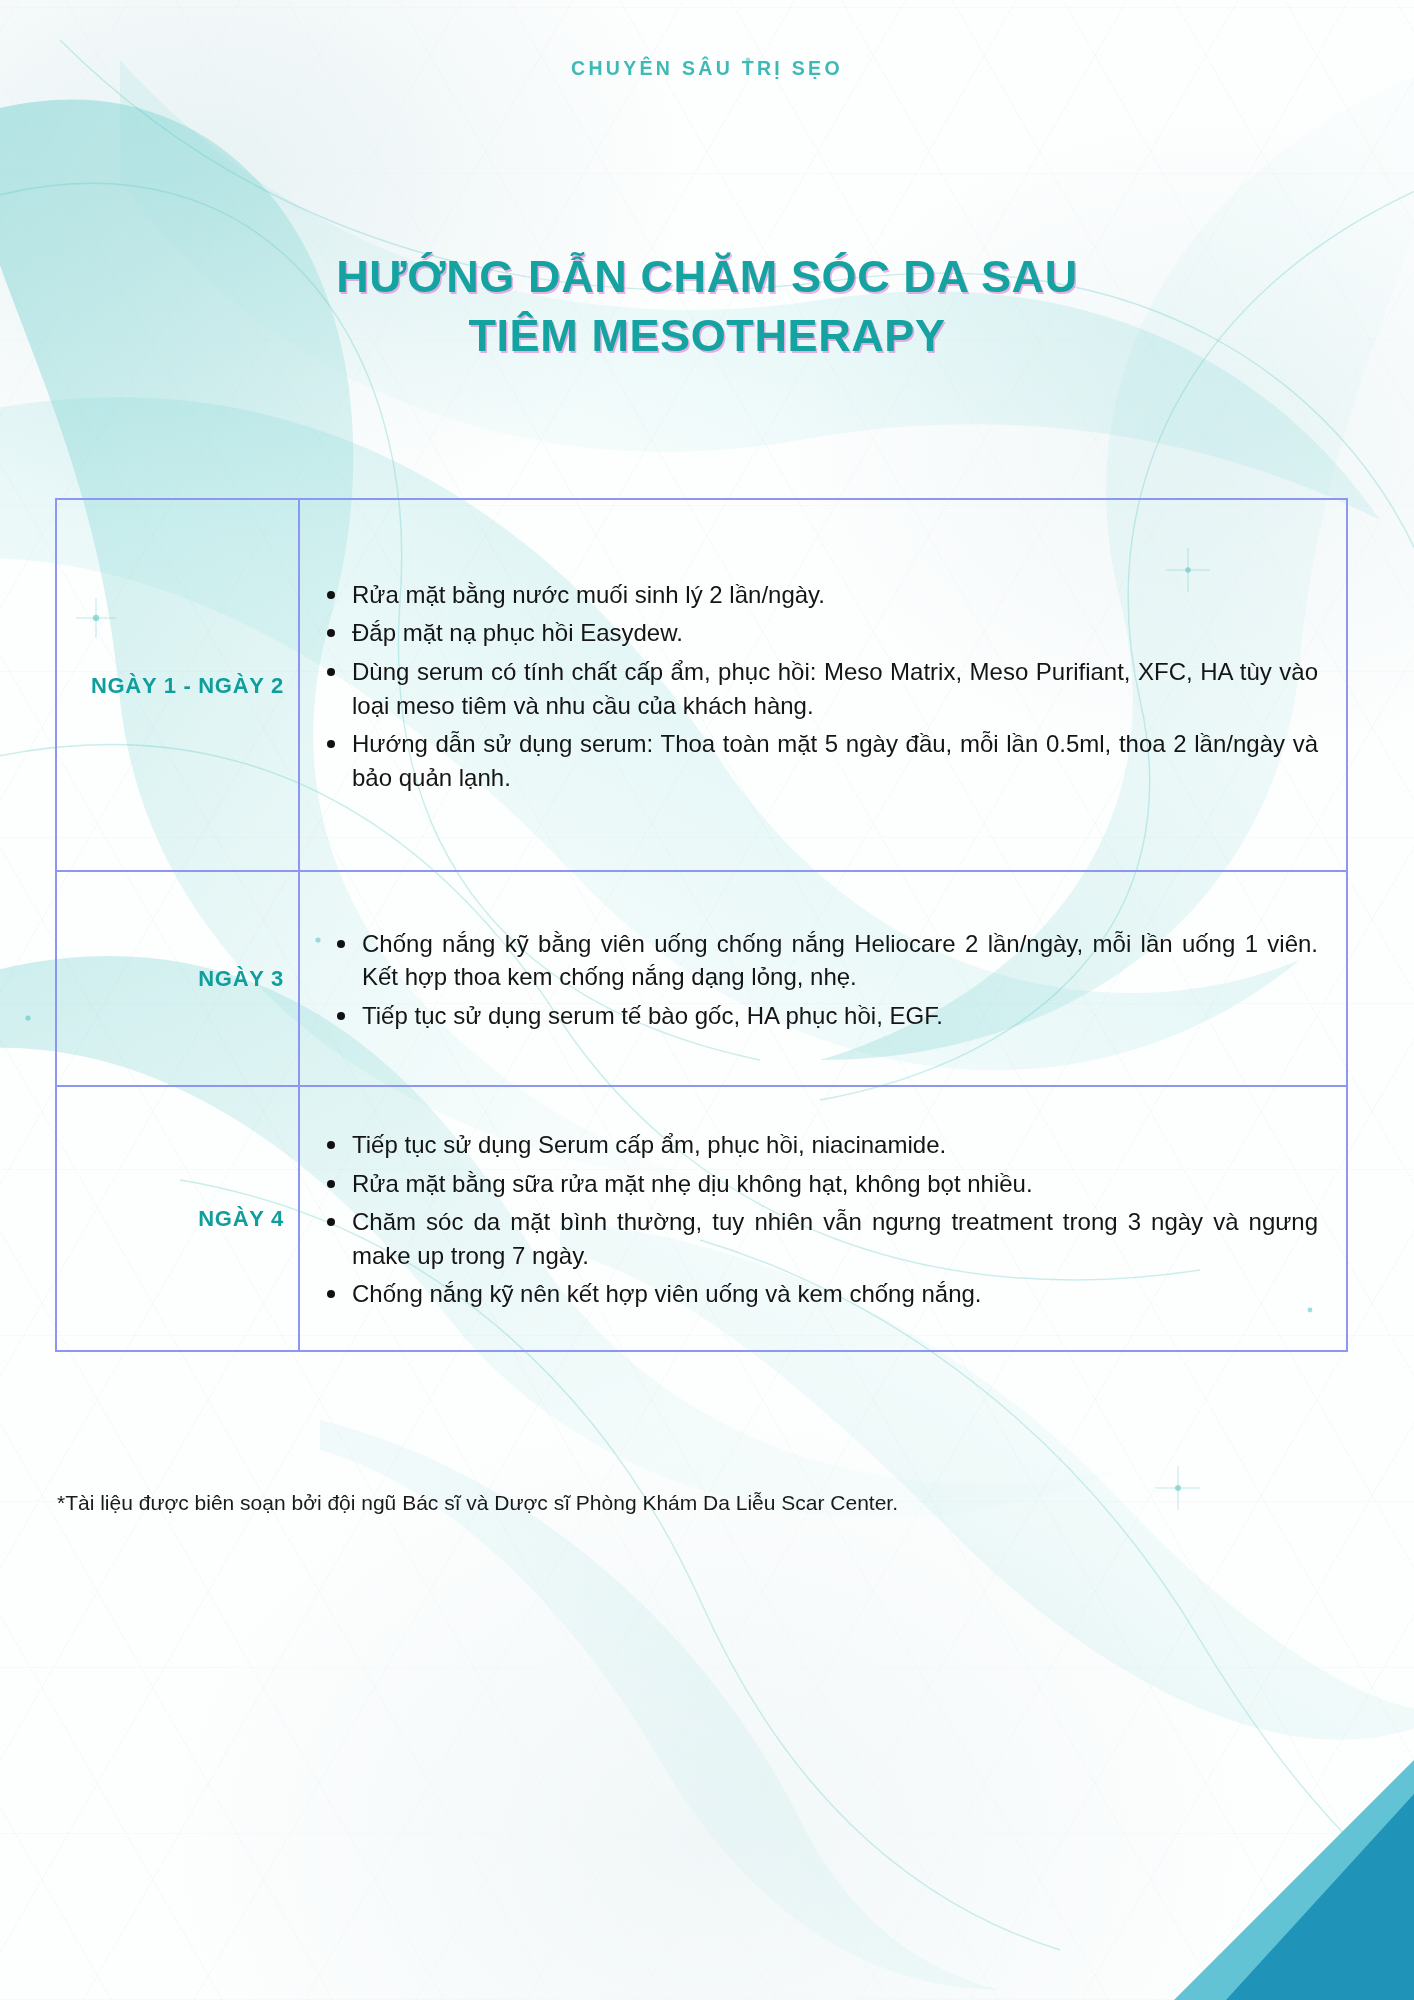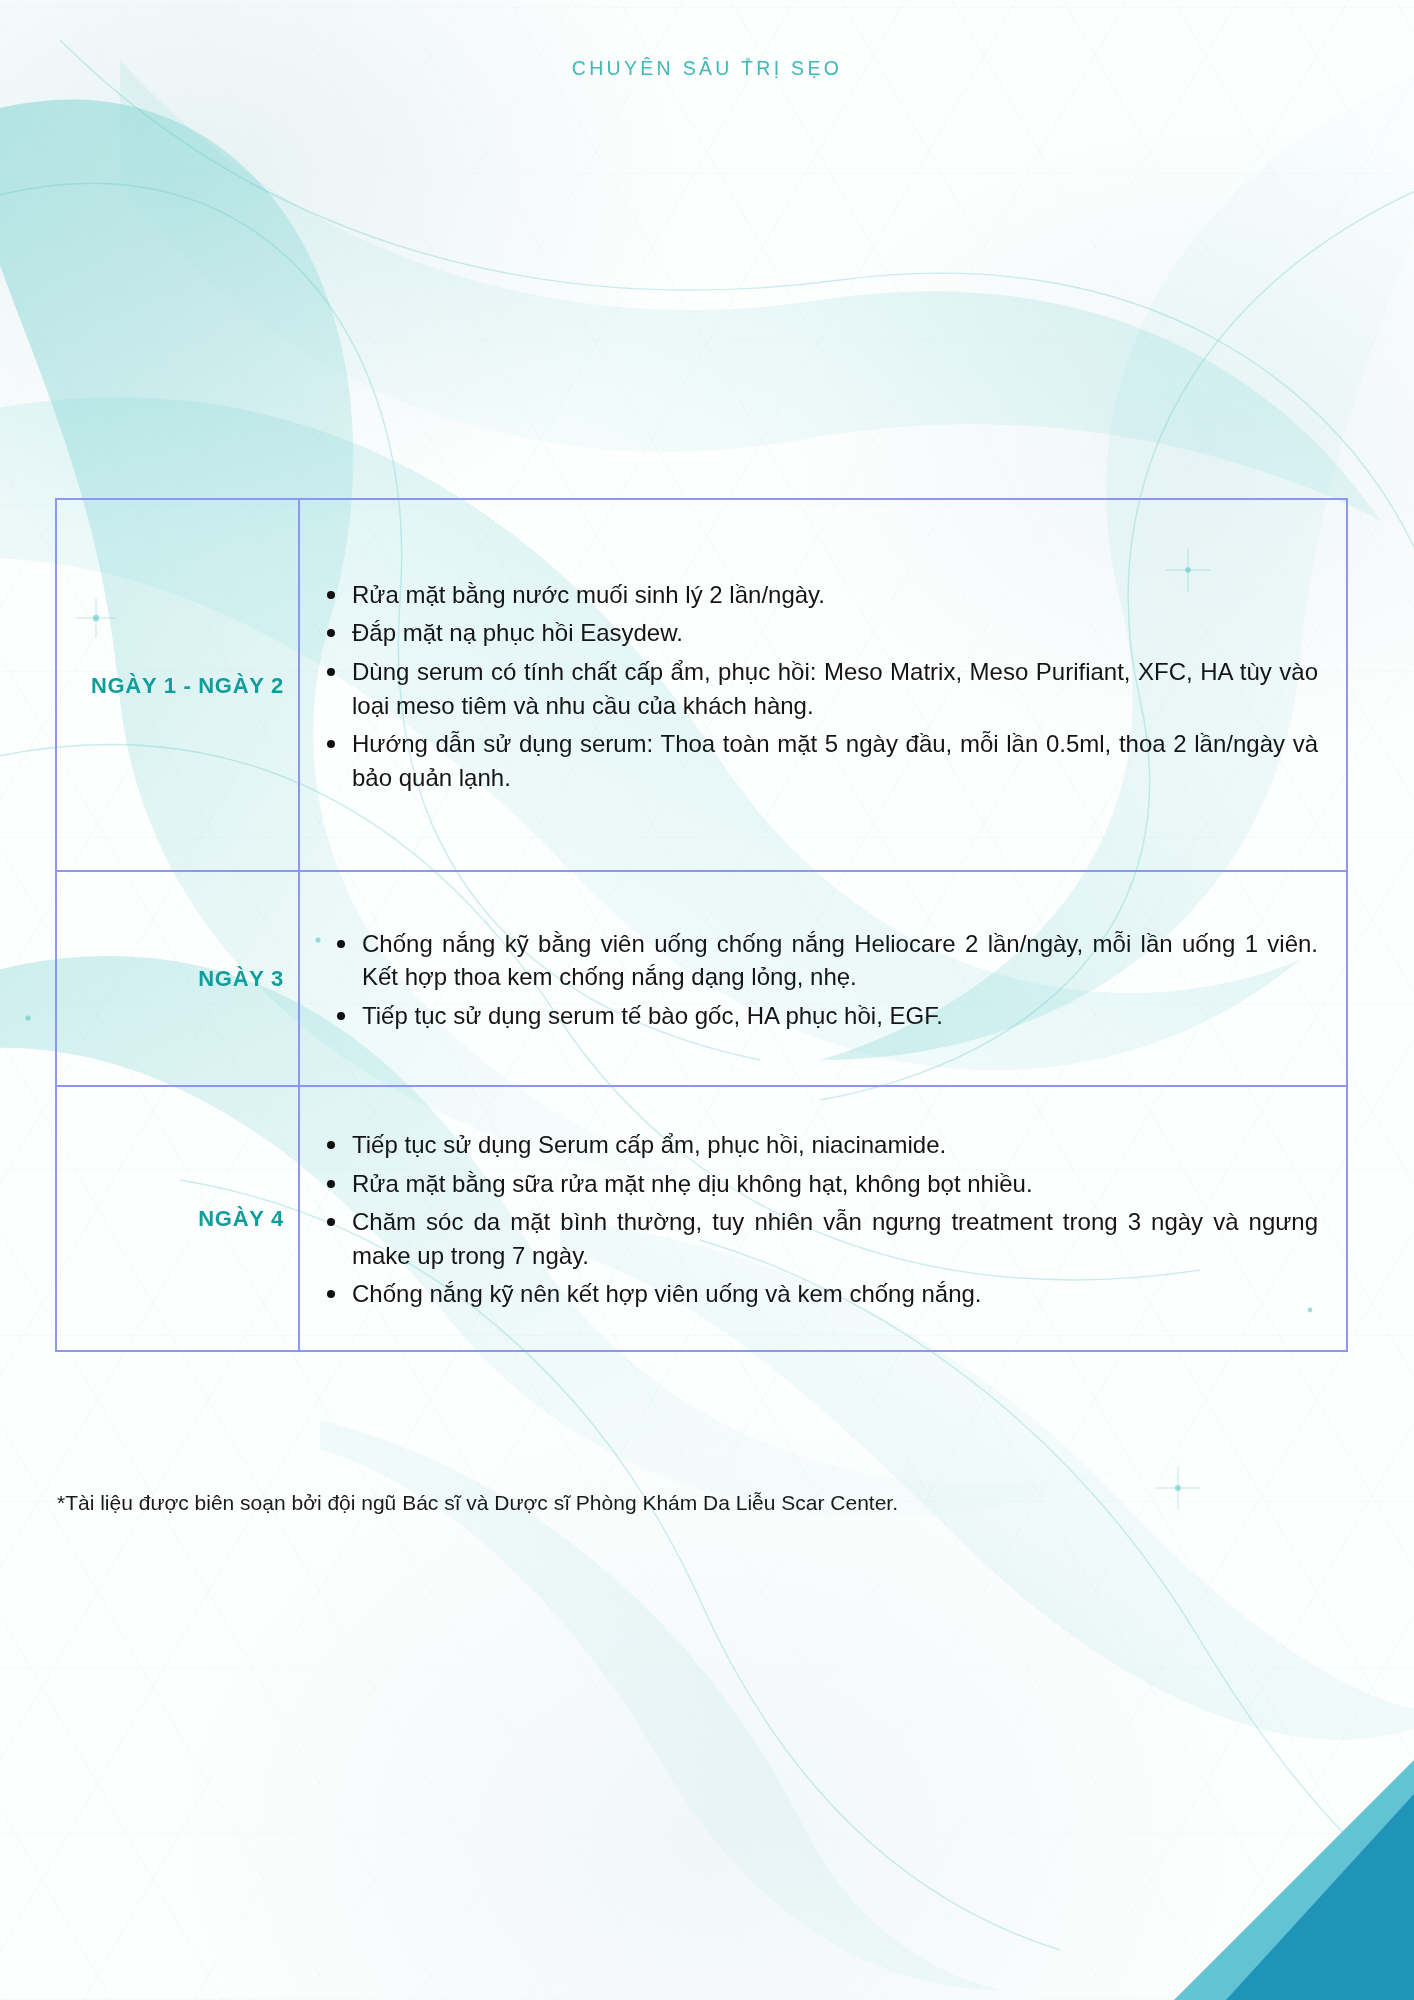--- a/index.html
+++ b/index.html
@@ -60,21 +60,21 @@
     font-size:51px;
     font-weight:bold;
     letter-spacing:1.5px;
     color:#17a19f;
     line-height:1;
     white-space:nowrap;
   }
   .logo-tagline {
     margin-top:9px;
     font-size:19.5px;
-    font-weight:normal;
+    font-weight:bold;
     letter-spacing:3.3px;
     color:#3fb9b6;
     white-space:nowrap;
   }
 
   
   .doc-title {
     position:absolute;
     top:248px; left:0; right:0;
     text-align:center;
@@ -211,20 +211,24 @@
         <path d="M1178,1466 L1178,1510 M1156,1488 L1200,1488" fill="none"></path>
         <path d="M1188,548 L1188,592 M1166,570 L1210,570" fill="none"></path>
       </g>
     </svg>
   </div>
 
   <div class="logo-block">
     <div class="logo-tagline">CHUYÊN SÂU TRỊ SẸO</div>
   </div>
 
+  <div class="doc-title">
+    <div>HƯỚNG DẪN CHĂM SÓC DA SAU</div>
+    <div>TIÊM MESOTHERAPY</div>
+  </div>
 
   <table class="care-table">
     <tbody>
 
       <tr class="r1">
         <td class="day-cell">NGÀY 1 - NGÀY 2</td>
         <td class="content-cell">
           <ul>
             <li>Rửa mặt bằng nước muối sinh lý 2 lần/ngày.</li>
             <li>Đắp mặt nạ phục hồi Easydew.</li>

